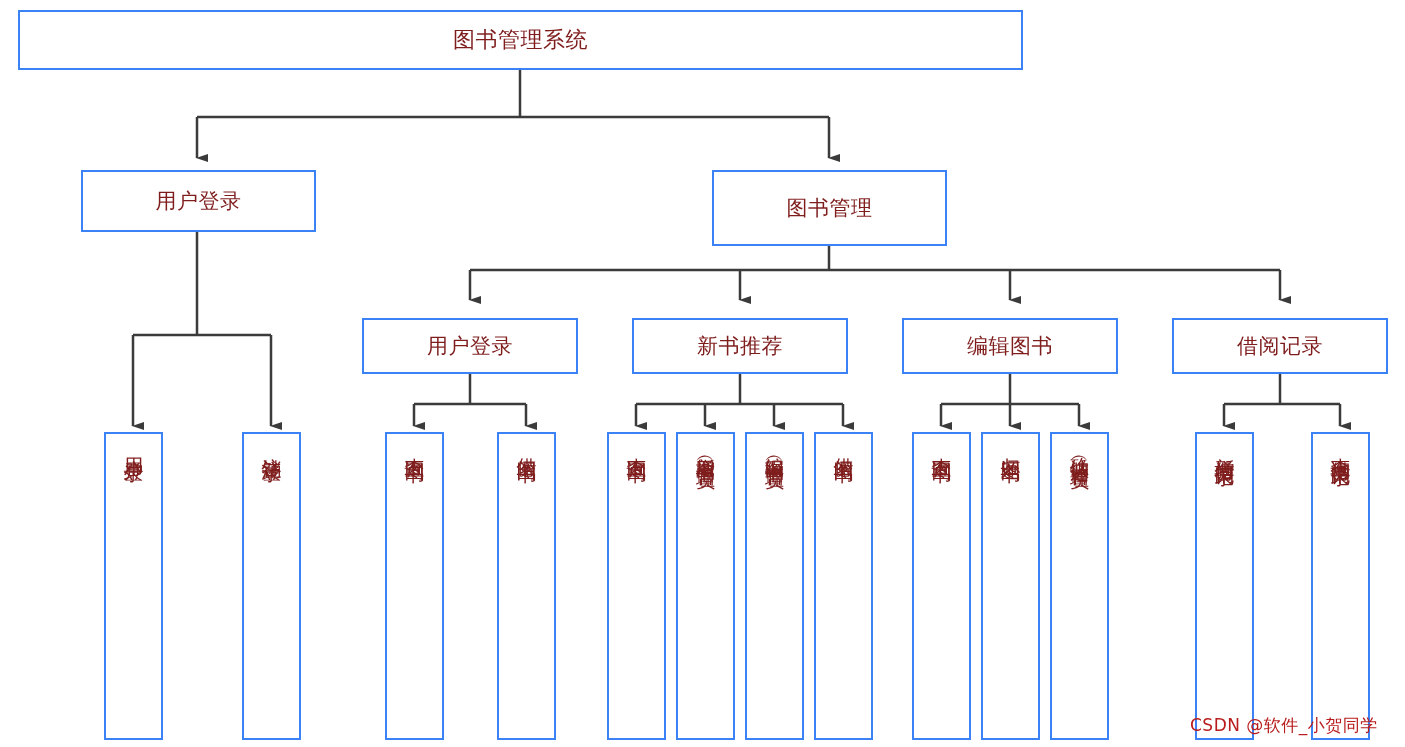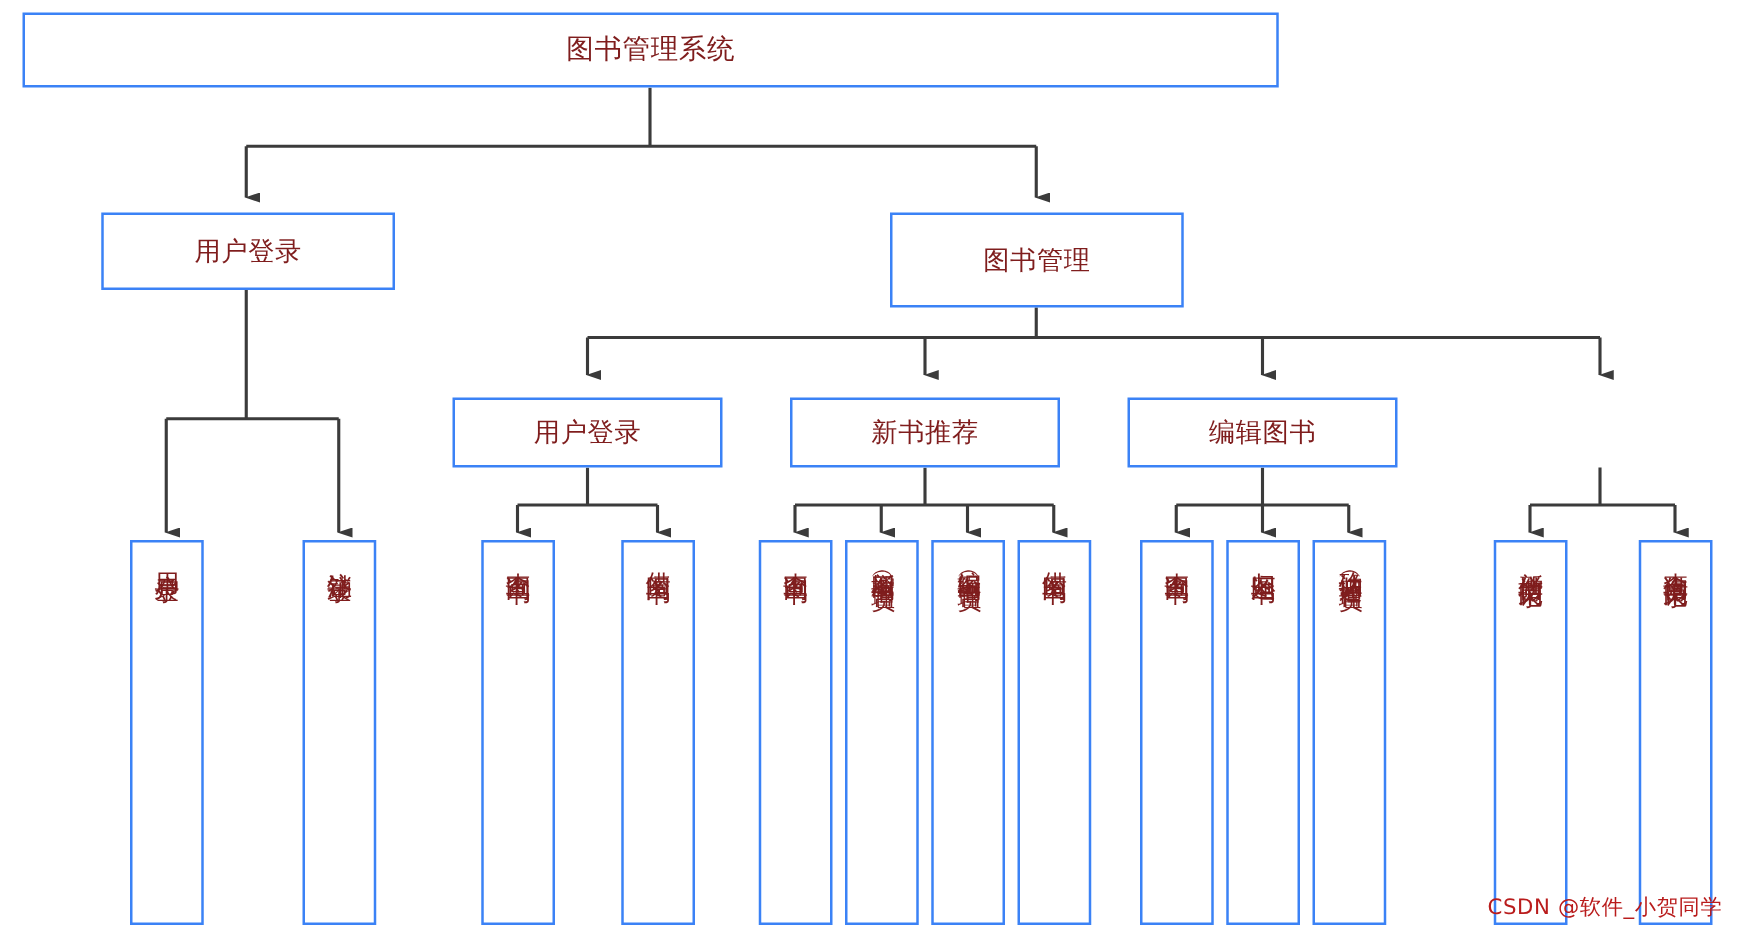--- a/index.html
+++ b/index.html
@@ -144,20 +144,23 @@
 
   <div class="node horiz" style="left:362px; top:318px; width:216px; height:56px;">
     <span class="label">用户登录</span>
   </div>
   <div class="node horiz" style="left:632px; top:318px; width:216px; height:56px;">
     <span class="label">新书推荐</span>
   </div>
   <div class="node horiz" style="left:902px; top:318px; width:216px; height:56px;">
     <span class="label">编辑图书</span>
   </div>
+  <div class="node horiz" style="left:1172px; top:318px; width:216px; height:56px;">
+    <span class="label">借阅记录</span>
+  </div>
 
   <div class="node vert" style="left:104px; top:432px; width:59px; height:308px;">
     <span class="label">用户登录</span>
   </div>
   <div class="node vert" style="left:242px; top:432px; width:59px; height:308px;">
     <span class="label">注销登录</span>
   </div>
 
   <div class="node vert" style="left:385px; top:432px; width:59px; height:308px;">
     <span class="label">查询图书</span>

